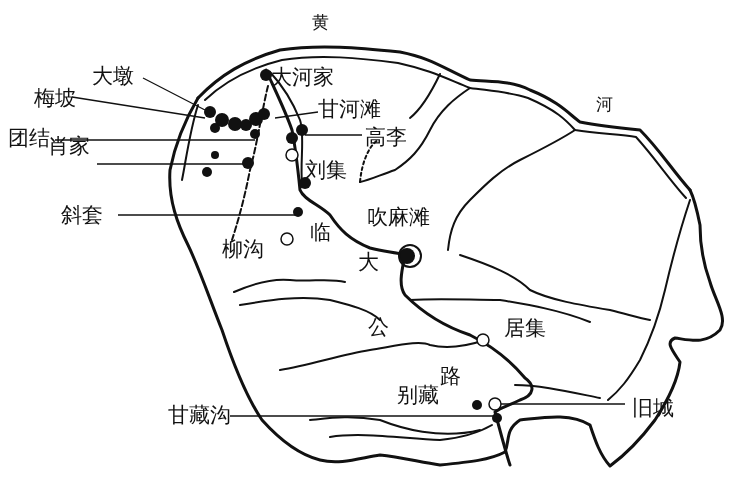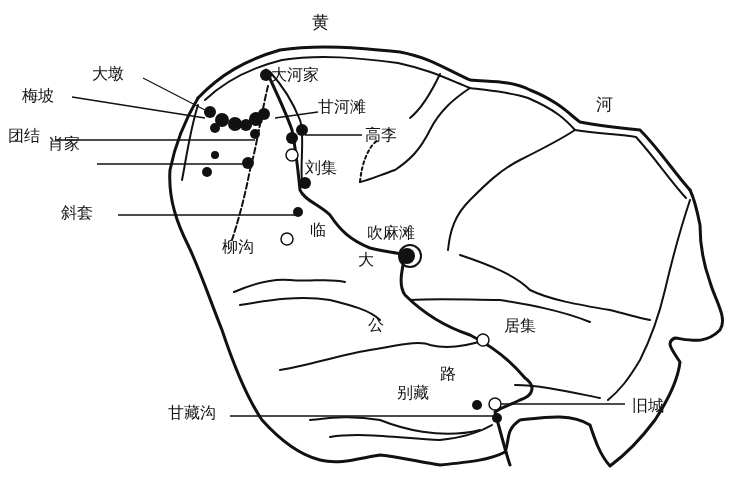--- a/index.html
+++ b/index.html
@@ -1,18 +1,18 @@
 <!DOCTYPE html>
 <html><head>
   <meta charset="utf-8">
   <style>
     html, body { margin: 0; padding: 0; background: #ffffff; }
     body { width: 750px; height: 483px; overflow: hidden; position: relative; }
     svg { position: absolute; left: 0; top: 0; }
-    .lbl { position: absolute; font-family: "DejaVu Sans", sans-serif; font-size: 16px; color: #111; white-space: nowrap; line-height: 1; }
+    .lbl { position: absolute; font-family: "DejaVu Sans", sans-serif; font-size: 21px; color: #111; white-space: nowrap; line-height: 1; }
     .river-lbl { font-size: 17px; }
   </style>
 </head>
 <body>
 
 <svg width="750" height="483" viewBox="0 0 750 483">
   <g fill="none" stroke="#111" stroke-linecap="round" stroke-linejoin="round">
 
     <path stroke-width="3" d="M198,98 C220,75 245,60 280,50 C320,44 360,48 400,52 C430,58 440,66 470,80 C490,82 510,80 530,90 C560,102 570,115 580,122 C600,126 620,128 640,130 C660,150 672,170 690,190"></path>
     <path stroke-width="2" d="M205,100 C226,80 250,68 282,60 C320,54 360,58 398,63 C430,70 445,78 470,88 C492,91 510,92 528,98 C556,110 566,120 575,130 C598,134 620,134 636,137 C655,158 668,178 686,198"></path>
@@ -83,27 +83,27 @@
 </svg>
 
 <div class="lbl river-lbl" style="left:312px;top:14px">黄</div>
 <div class="lbl river-lbl" style="left:596px;top:96px">河</div>
 
 <div class="lbl" style="left:358px;top:252px">大</div>
 <div class="lbl" style="left:368px;top:317px">公</div>
 <div class="lbl" style="left:440px;top:366px">路</div>
 
 <div class="lbl" style="left:92px;top:66px">大墩</div>
-<div class="lbl" style="left:22px;top:88px">梅坡</div>
+<div class="lbl" style="left:34px;top:88px">梅坡</div>
 <div class="lbl" style="left:8px;top:128px">团结</div>
 <div class="lbl" style="left:48px;top:136px">肖家</div>
 <div class="lbl" style="left:61px;top:205px">斜套</div>
 <div class="lbl" style="left:271px;top:67px">大河家</div>
 <div class="lbl" style="left:318px;top:99px">甘河滩</div>
 <div class="lbl" style="left:365px;top:127px">高李</div>
 <div class="lbl" style="left:305px;top:160px">刘集</div>
 <div class="lbl" style="left:222px;top:239px">柳沟</div>
 <div class="lbl" style="left:310px;top:222px">临</div>
-<div class="lbl" style="left:367px;top:225px">吹麻滩</div>
+<div class="lbl" style="left:367px;top:207px">吹麻滩</div>
 <div class="lbl" style="left:504px;top:318px">居集</div>
 <div class="lbl" style="left:397px;top:385px">别藏</div>
 <div class="lbl" style="left:168px;top:405px">甘藏沟</div>
 <div class="lbl" style="left:632px;top:398px">旧城</div>
 
 </body></html>

